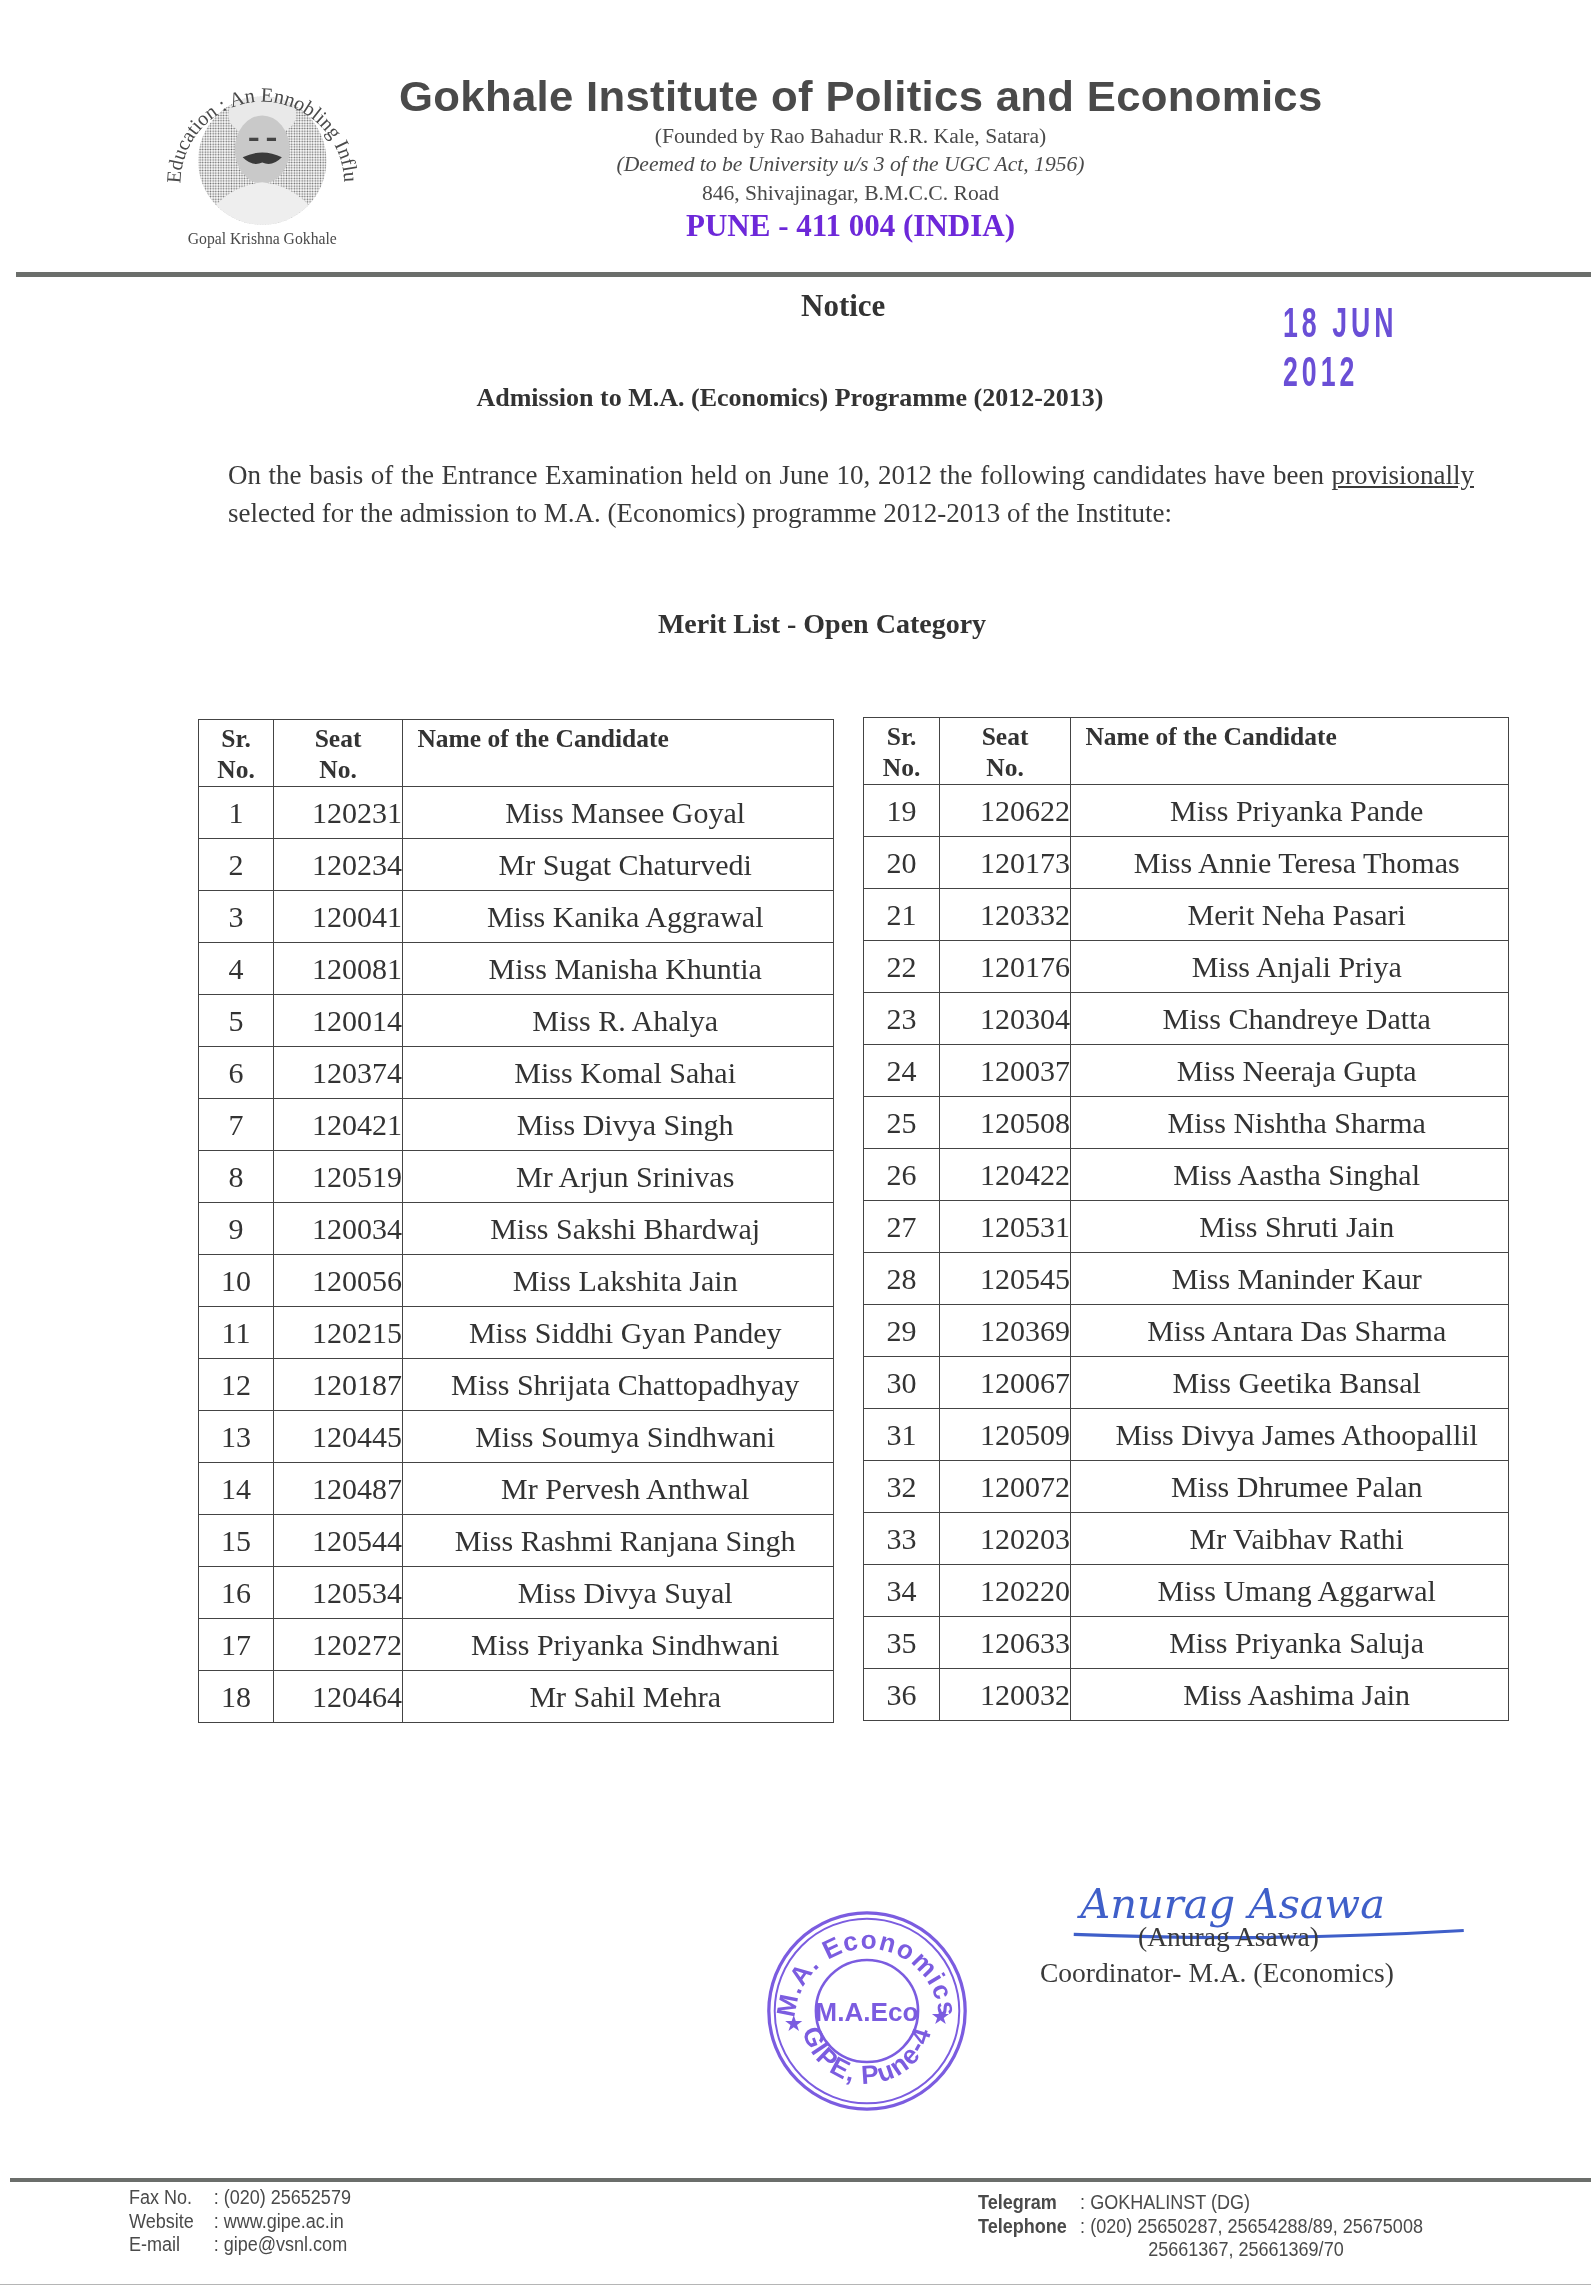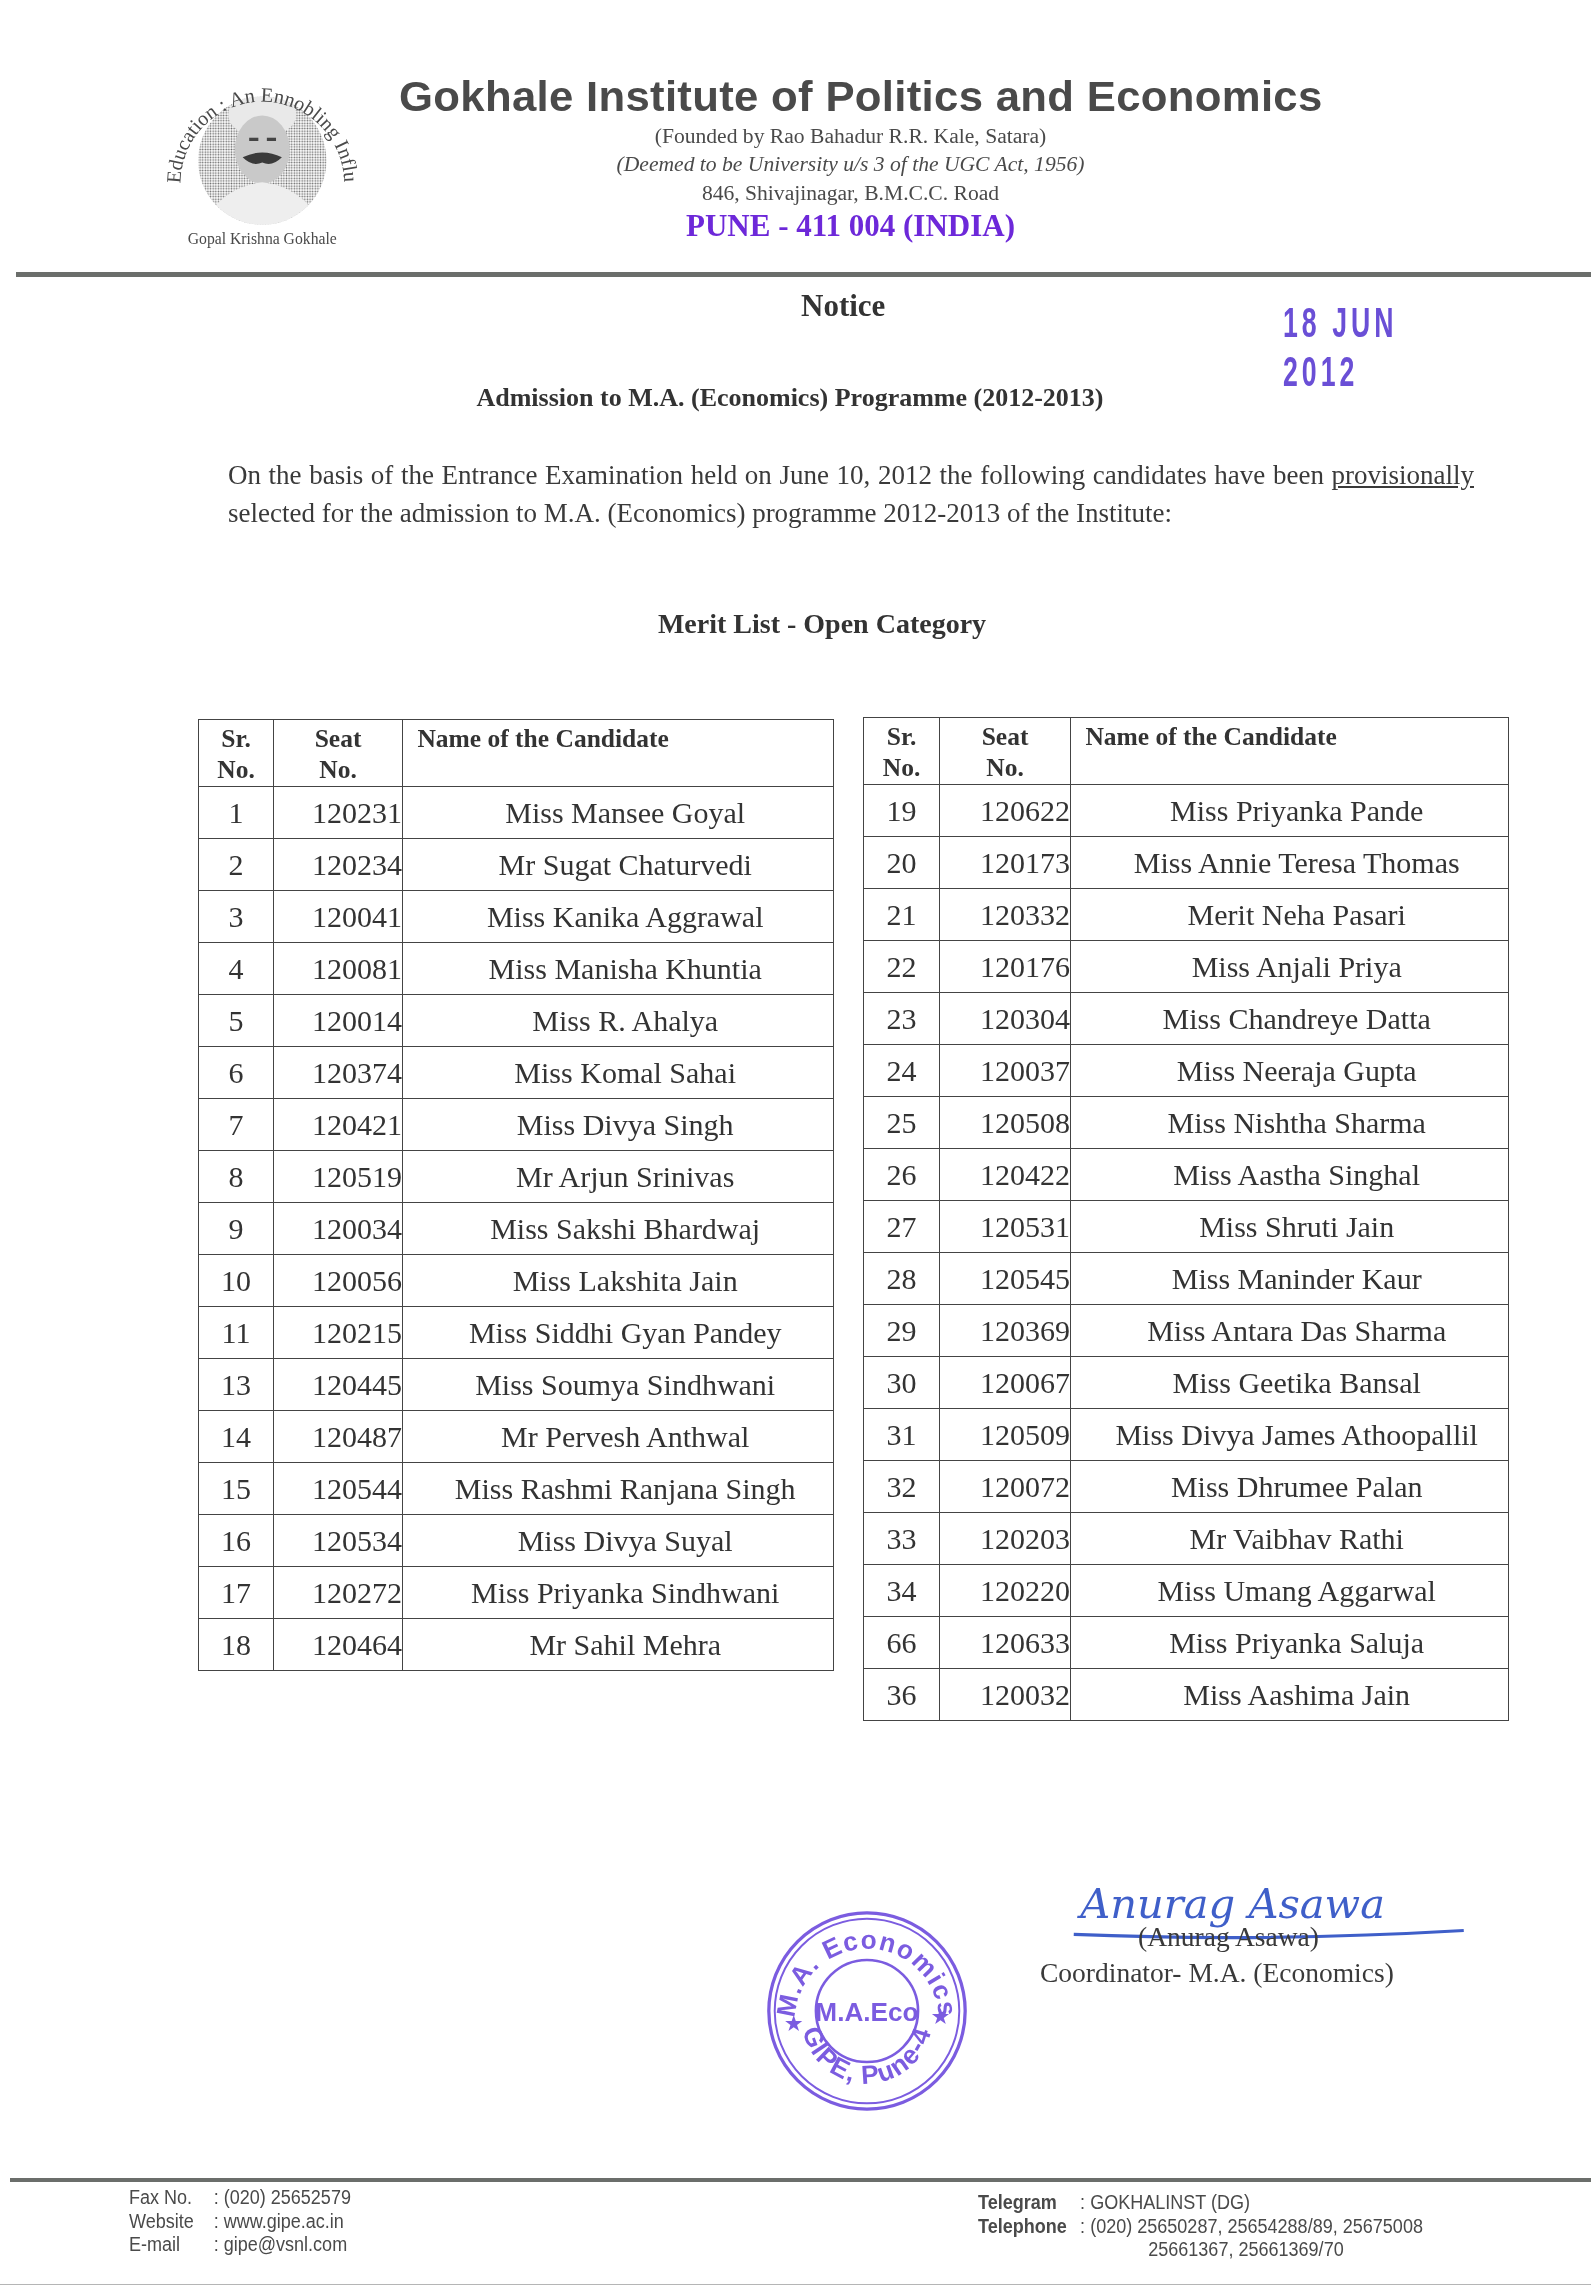--- a/index.html
+++ b/index.html
@@ -168,20 +168,25 @@
         <td class="sr">10</td>
         <td class="seat">120056</td>
         <td class="nm">Miss Lakshita Jain</td>
       </tr>
       <tr>
         <td class="sr">11</td>
         <td class="seat">120215</td>
         <td class="nm">Miss Siddhi Gyan Pandey</td>
       </tr>
       <tr>
+        <td class="sr">12</td>
+        <td class="seat">120187</td>
+        <td class="nm">Miss Shrijata Chattopadhyay</td>
+      </tr>
+      <tr>
         <td class="sr">13</td>
         <td class="seat">120445</td>
         <td class="nm">Miss Soumya Sindhwani</td>
       </tr>
       <tr>
         <td class="sr">14</td>
         <td class="seat">120487</td>
         <td class="nm">Mr Pervesh Anthwal</td>
       </tr>
       <tr>
@@ -295,21 +300,21 @@
         <td class="sr">33</td>
         <td class="seat">120203</td>
         <td class="nm">Mr Vaibhav Rathi</td>
       </tr>
       <tr>
         <td class="sr">34</td>
         <td class="seat">120220</td>
         <td class="nm">Miss Umang Aggarwal</td>
       </tr>
       <tr>
-        <td class="sr">66</td>
+        <td class="sr">35</td>
         <td class="seat">120633</td>
         <td class="nm">Miss Priyanka Saluja</td>
       </tr>
       <tr>
         <td class="sr">36</td>
         <td class="seat">120032</td>
         <td class="nm">Miss Aashima Jain</td>
       </tr>
     </tbody>
 </table>

